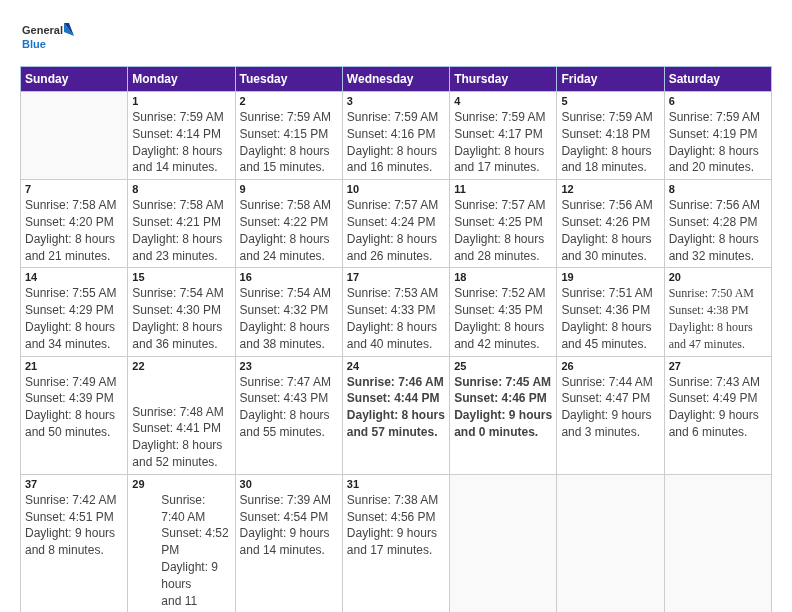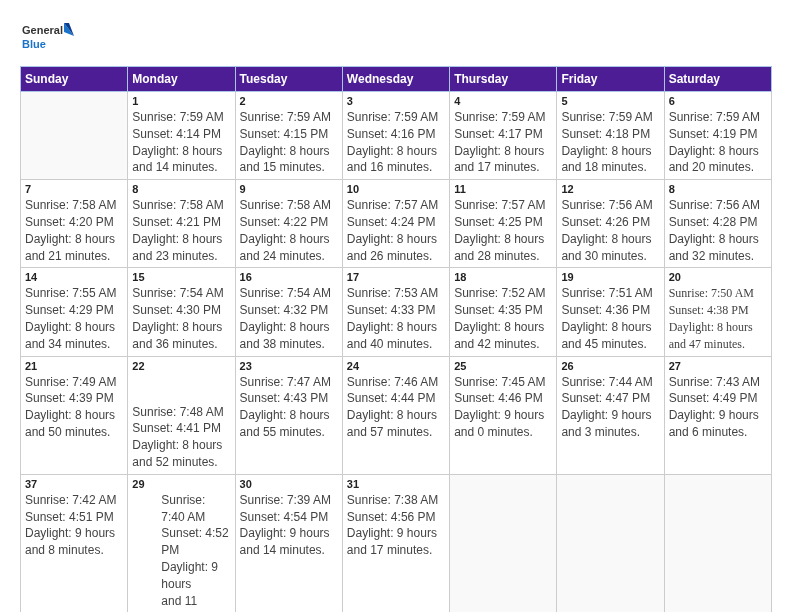--- a/index.html
+++ b/index.html
@@ -275,28 +275,28 @@
           </td>
           <td>
             <span class="day-num">23</span>
             <div class="day-info" style="white-space: pre-line;">Sunrise: 7:47 AM
 Sunset: 4:43 PM
 Daylight: 8 hours
 and 55 minutes.</div>
           </td>
           <td>
             <span class="day-num">24</span>
-            <div class="day-info" style="white-space: pre-line;">Sunrise: 7:46 AM
+            <div class="day-info" style="white-space: pre-line; font-weight: bold;">Sunrise: 7:46 AM
 Sunset: 4:44 PM
 Daylight: 8 hours
 and 57 minutes.</div>
           </td>
           <td>
             <span class="day-num">25</span>
-            <div class="day-info" style="white-space: pre-line;">Sunrise: 7:45 AM
+            <div class="day-info" style="white-space: pre-line; font-weight: bold;">Sunrise: 7:45 AM
 Sunset: 4:46 PM
 Daylight: 9 hours
 and 0 minutes.</div>
           </td>
           <td>
             <span class="day-num">26</span>
             <div class="day-info" style="white-space: pre-line;">Sunrise: 7:44 AM
 Sunset: 4:47 PM
 Daylight: 9 hours
 and 3 minutes.</div>

